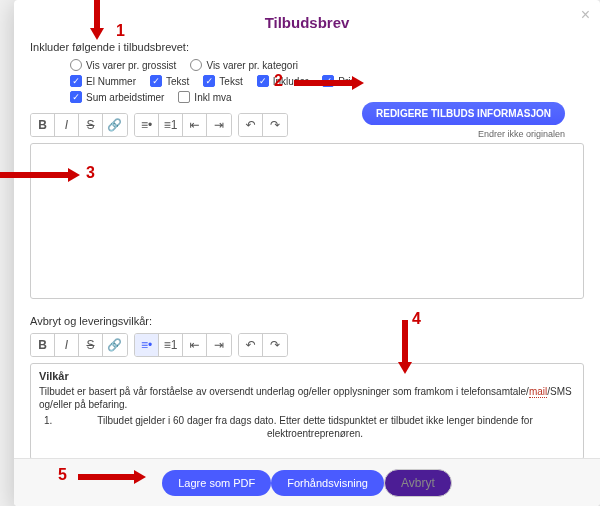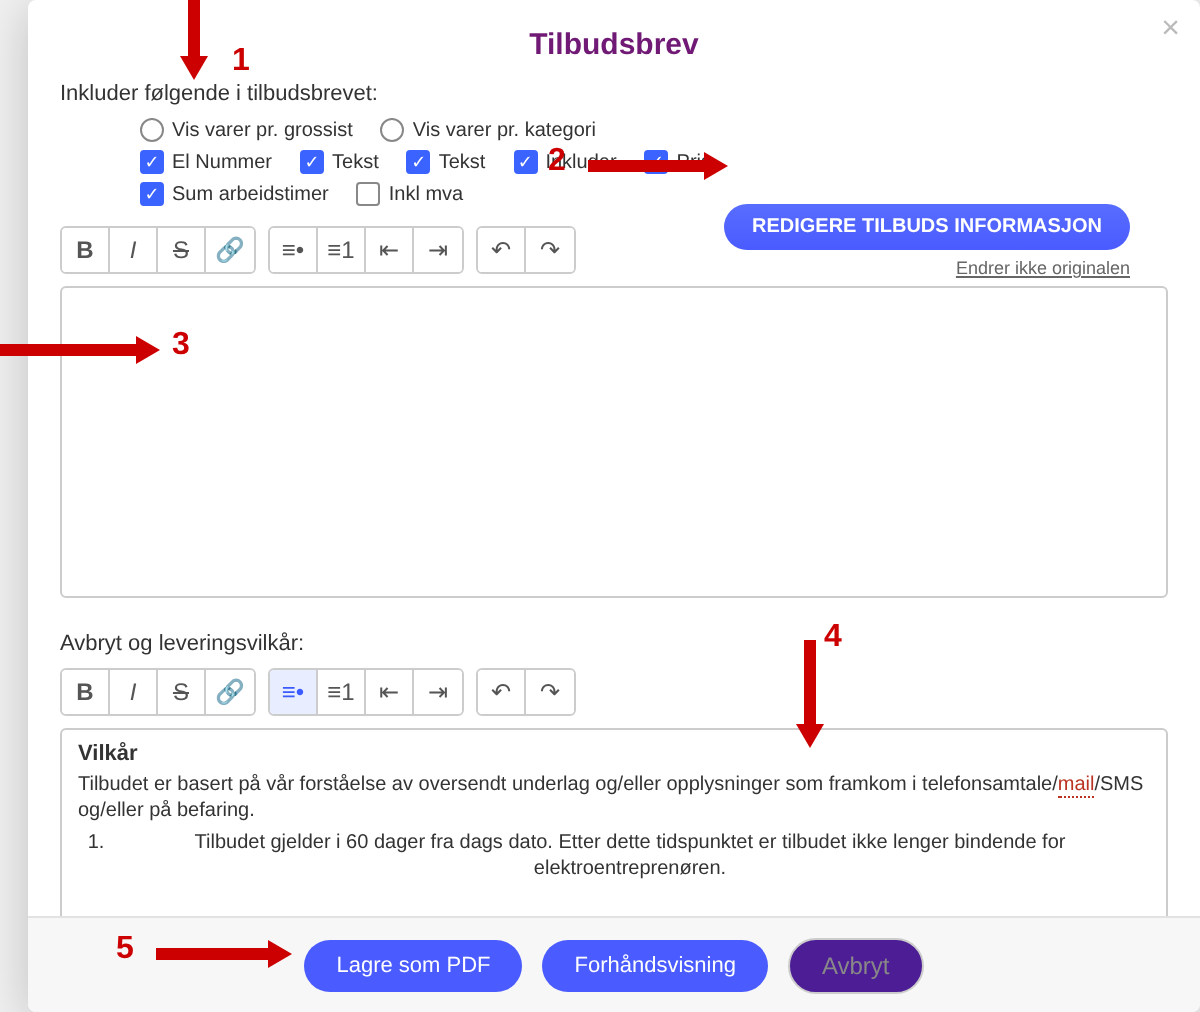--- a/index.html
+++ b/index.html
@@ -97,21 +97,20 @@
     border-radius: 16px;
     padding: 6px 14px;
     font-size: 10px;
     font-weight: 600;
     cursor: pointer;
   }
   .subtext {
     font-size: 9px;
     color: #666;
     margin-top: 4px;
-    text-decoration: underline;
   }
   .toolbar {
     margin-top: 10px;
     display: flex;
     gap: 6px;
     align-items: center;
   }
   .tgrp {
     display: flex;
     border: 1px solid #ccc;
@@ -166,21 +165,20 @@
   .sqg { color: #b32; border-bottom: 1px dotted #b32; }
   .footer {
     position: absolute;
     left: 0; right: 0; bottom: 0;
     height: 48px;
     background: #f7f7f7;
     border-top: 1px solid #e2e2e2;
     display: flex;
     align-items: center;
     justify-content: center;
-    gap: 10px;
   }
   .btn-primary {
     background: #4a5bff;
     color: #fff;
     border: none;
     border-radius: 16px;
     padding: 7px 16px;
     font-size: 11px;
     font-weight: 500;
     cursor: pointer;

